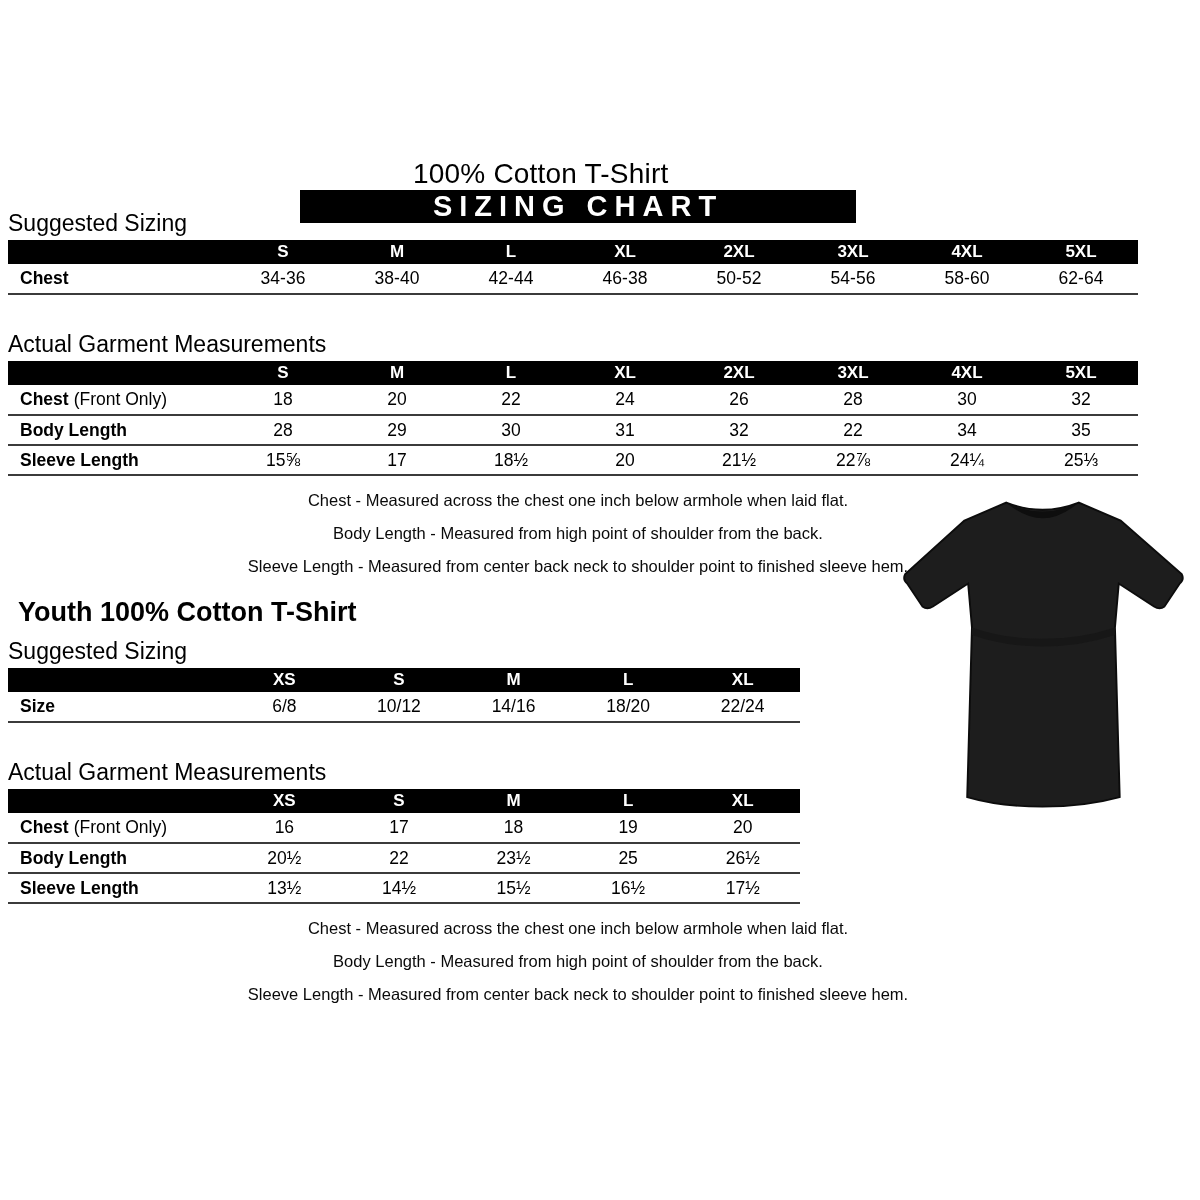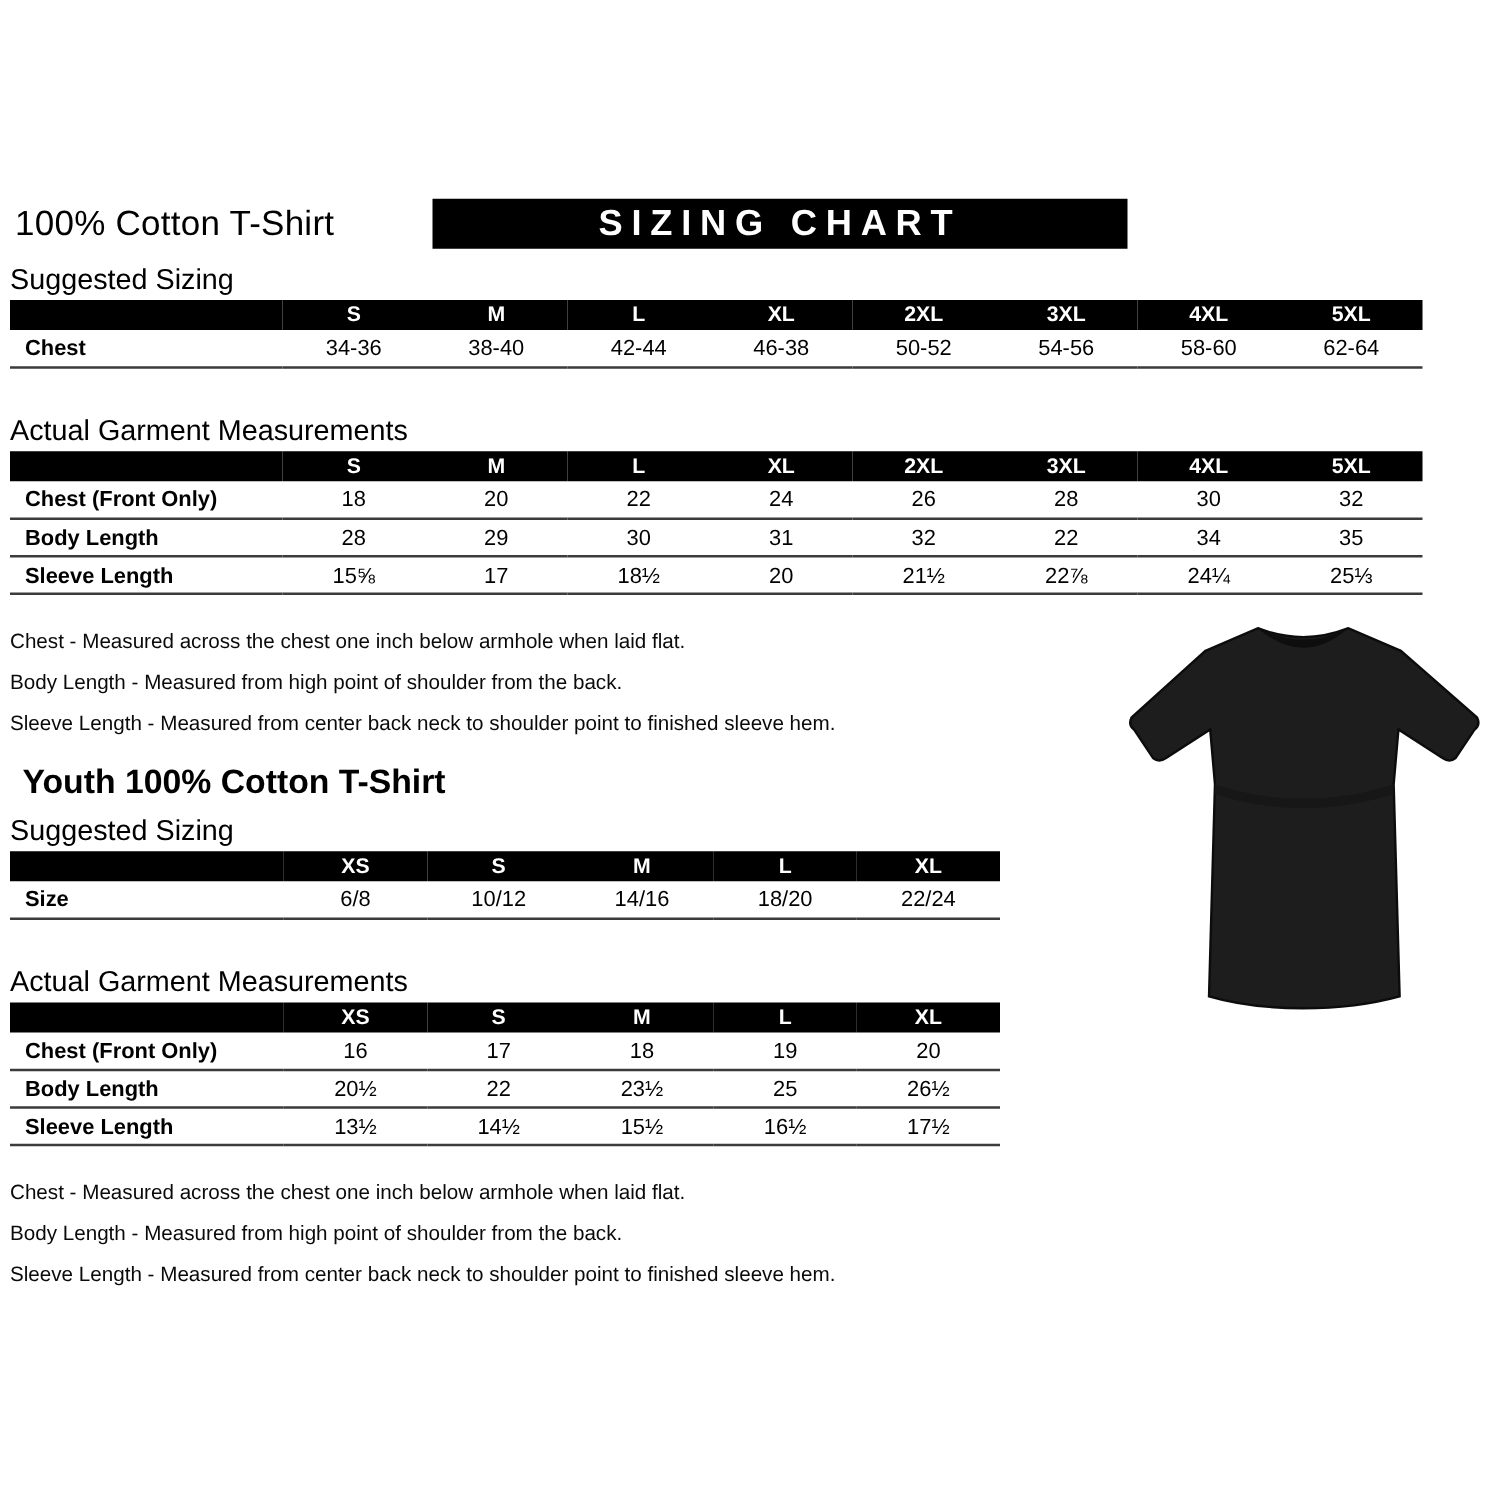--- a/index.html
+++ b/index.html
@@ -1,43 +1,43 @@
 <!DOCTYPE html>
 <html><head>
 <meta charset="utf-8">
 <style>
   * { box-sizing: border-box; margin: 0; padding: 0; }
   html, body { width: 1200px; height: 1200px; background: #ffffff; }
   body { font-family: "Liberation Sans", sans-serif; color: #000; }
   .page { position: relative; width: 1200px; height: 1200px; overflow: hidden; }
   .main { position: absolute; left: 8px; top: 158px; width: 1140px; }
 
-  .heading-row { display: flex; align-items: center; height: 42px; }
+  .heading-row { display: flex; align-items: center; height: 42px; flex-direction: column; }
   .page-title { width: 338px; font-size: 28px; font-weight: 500; letter-spacing: 0.2px; padding-left: 4px; }
   .banner { width: 556px; height: 40px; background: #000; color: #fff;
             display: flex; align-items: center; justify-content: center;
             font-size: 29px; font-weight: bold; letter-spacing: 7px; text-align: right; }
 
   .section-label { font-size: 23px; margin-top: 10px; margin-bottom: 3px; }
 
   table { border-collapse: collapse; table-layout: fixed; }
   table.adult { width: 1128px; }
   table.youth { width: 792px; }
   col.c-label { width: 218px; }
   col.c-val { width: 114px; }
   thead th { background: #000; color: #fff; font-weight: bold; font-size: 17px;
              height: 24px; text-align: center; padding: 0; }
   tbody td { font-size: 17.5px; text-align: center; height: 30px;
              border-bottom: 2px solid #3b3b3b; padding: 0; }
   tbody td.label { text-align: left; font-weight: bold; padding-left: 12px; }
-  tbody td.label .suffix { font-weight: bold; margin-left: 5px; }
+  tbody td.label .suffix { font-weight: normal; margin-left: 5px; }
 
   .tbl-gap { height: 26px; }
 
-  .notes { margin-top: 21px; }
+  .notes { margin-top: 8px; text-align: center; }
   .notes p { font-size: 16.5px; line-height: 33px; color: #0a0a0a; }
 
   .youth-title { font-size: 27px; font-weight: bold; margin-top: 14px; margin-left: 10px; }
 
   .tshirt { position: absolute; left: 890px; top: 476px; width: 305px; height: 360px; }
 </style>
 </head>
 <body>
 
 <div class="page">

